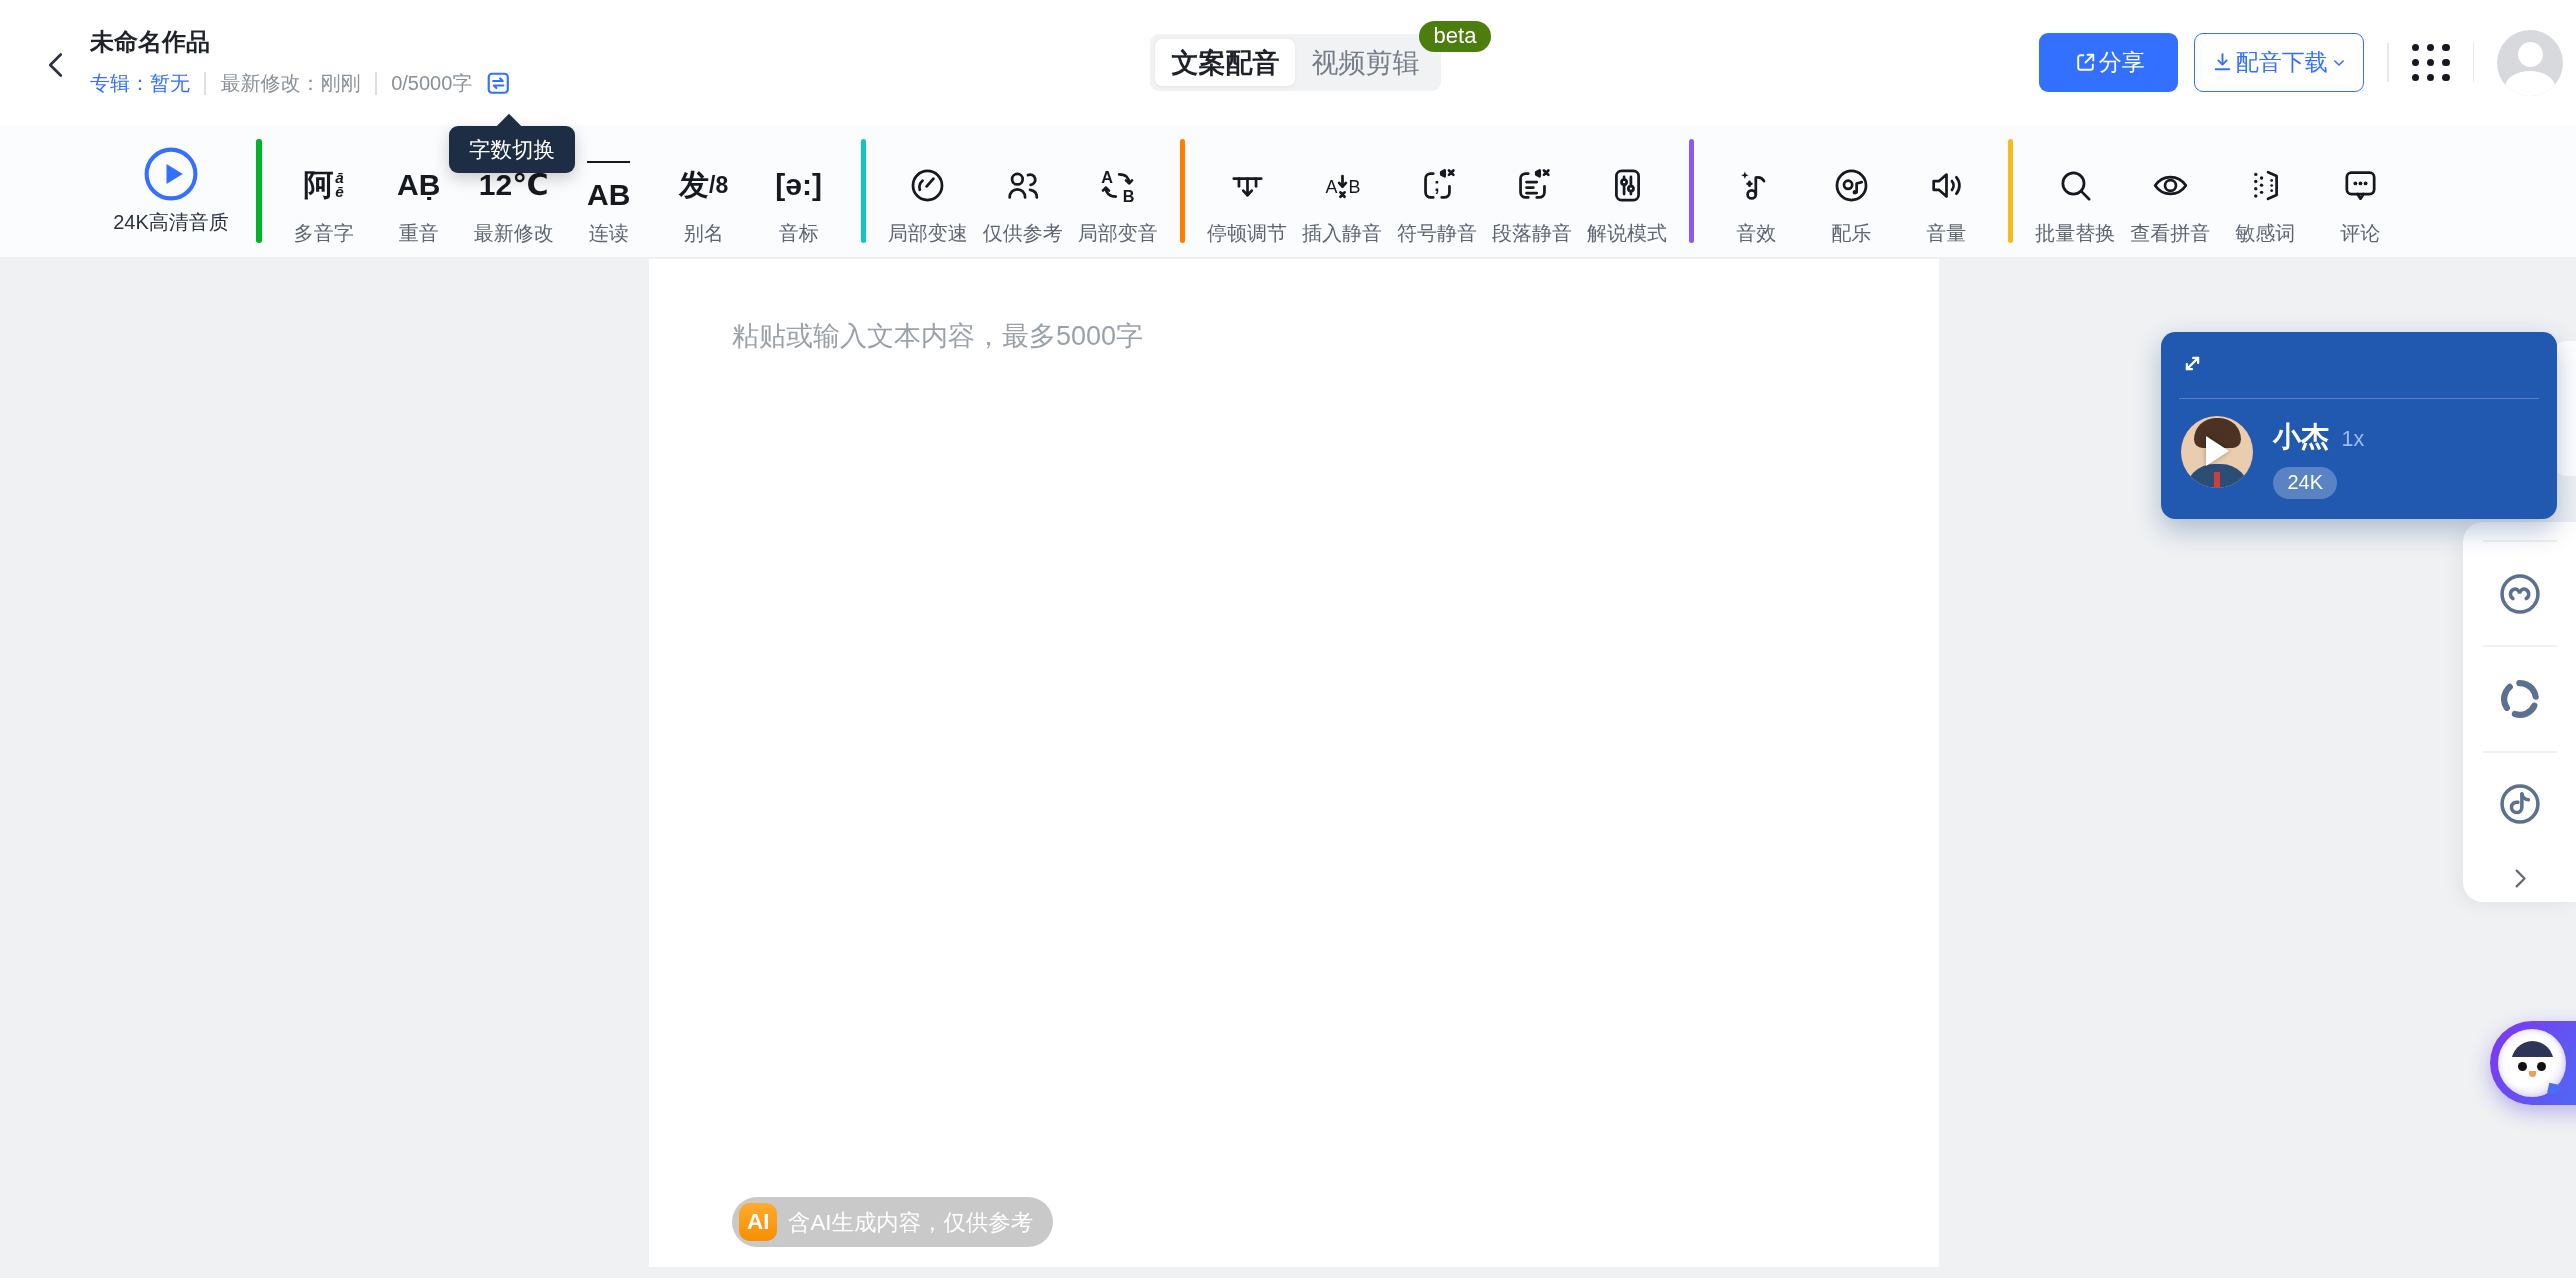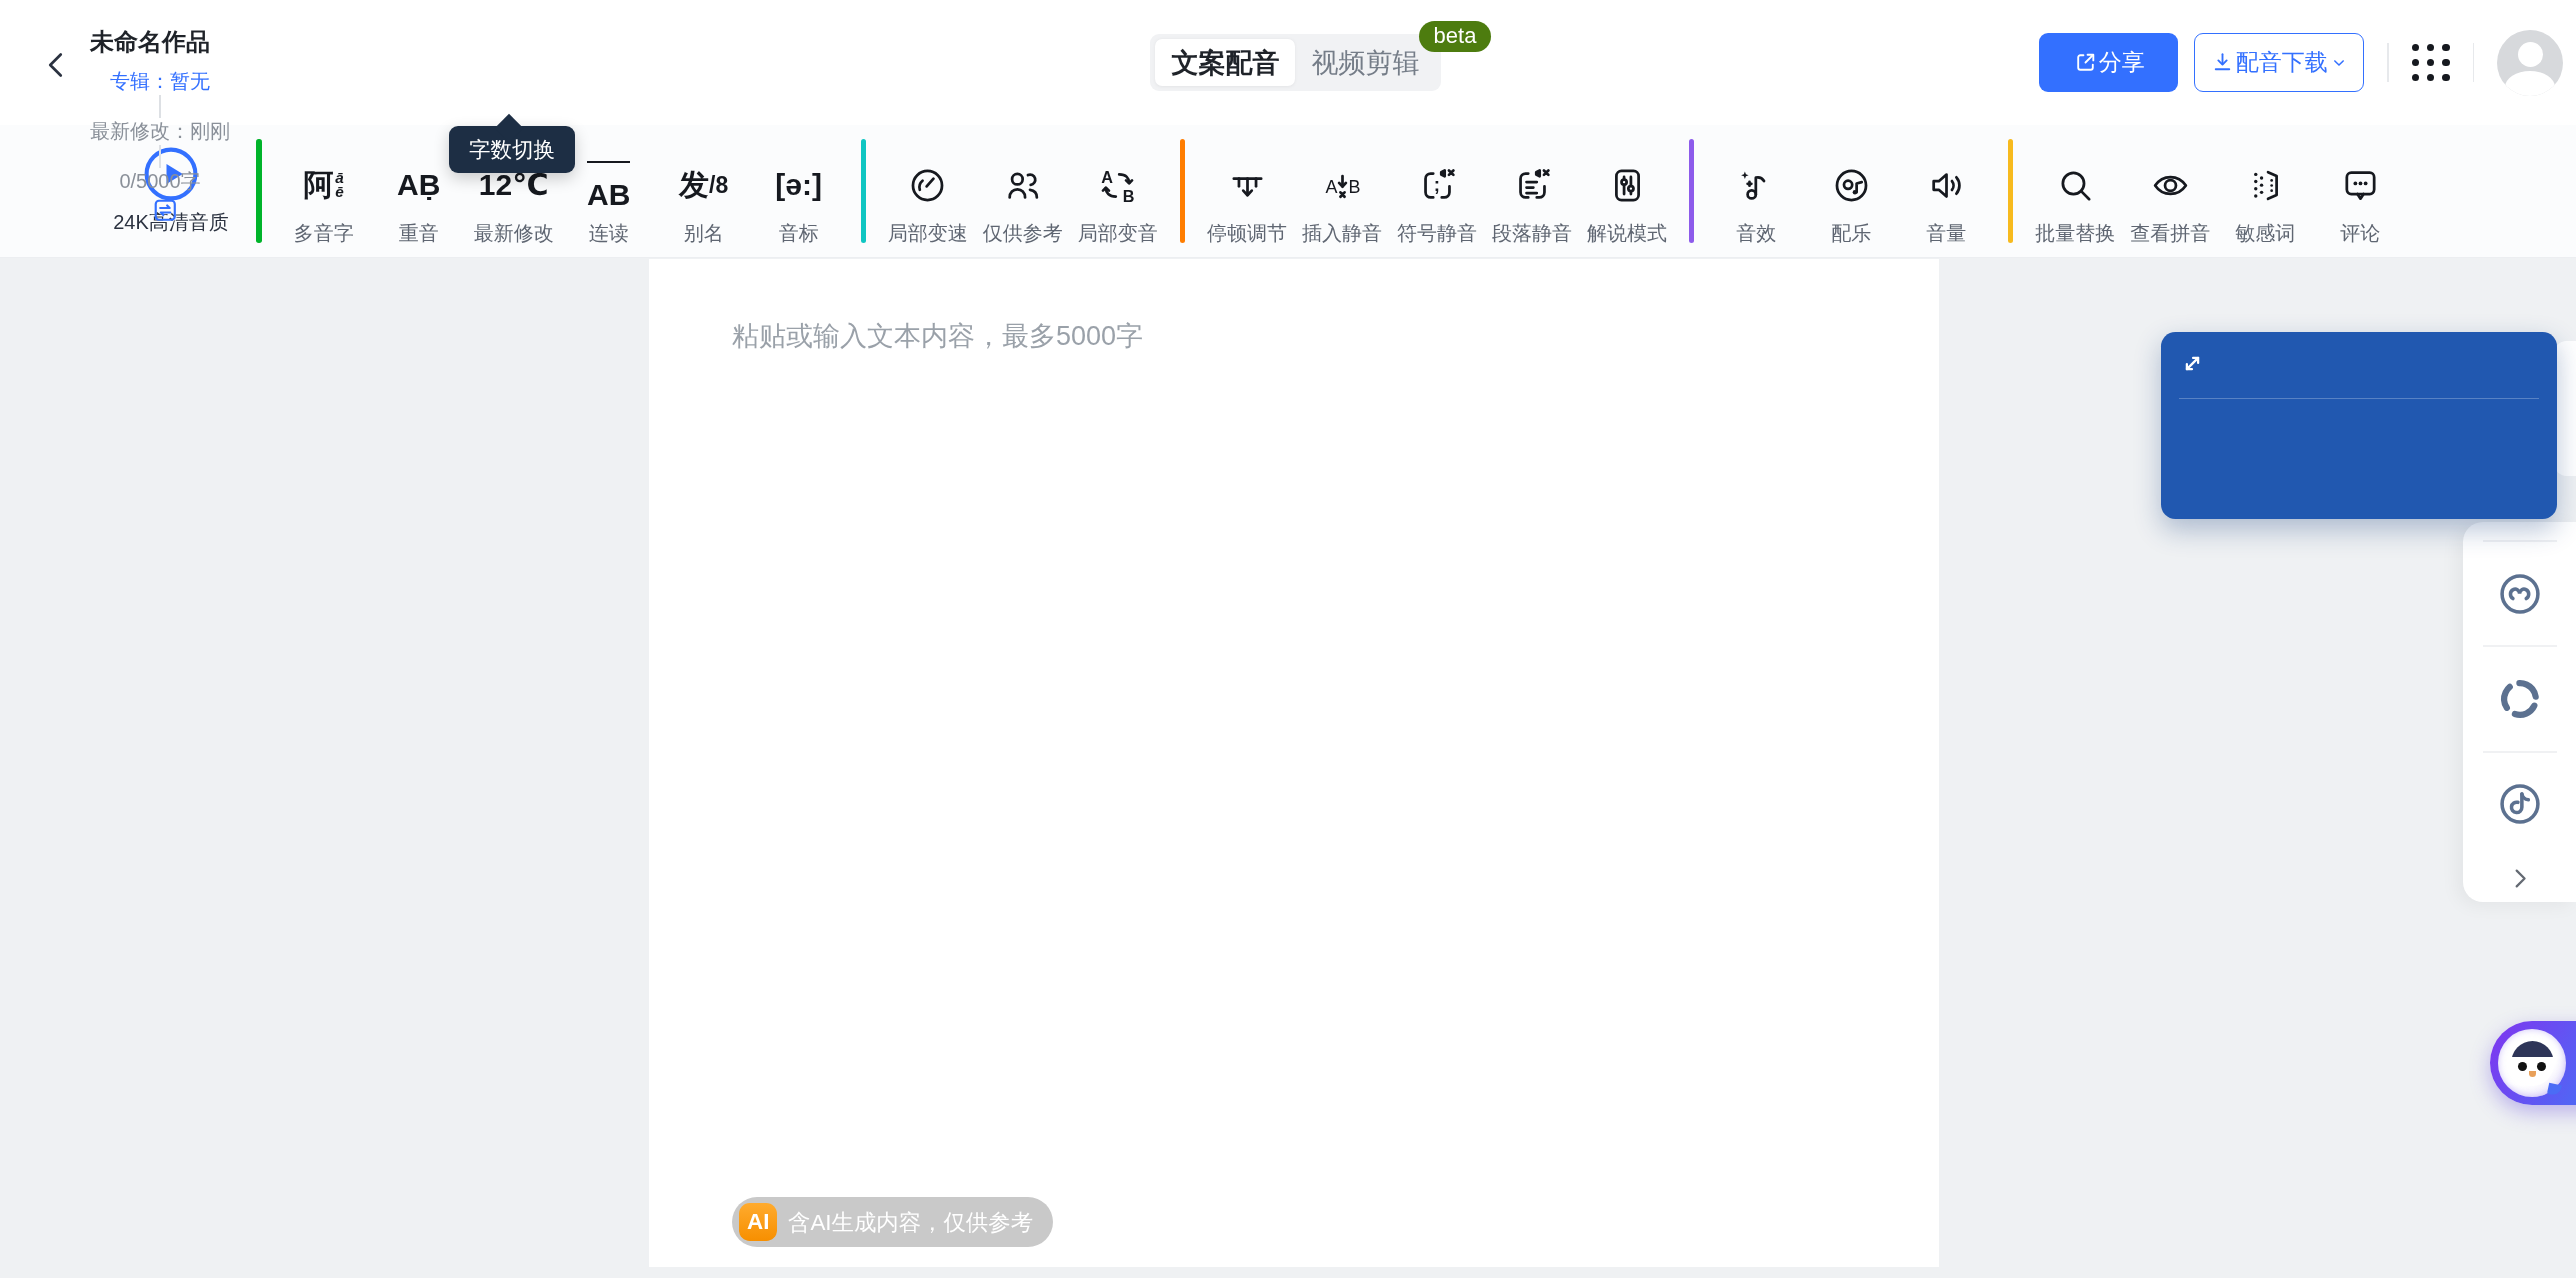--- a/index.html
+++ b/index.html
@@ -5,21 +5,21 @@
   * { margin:0; padding:0; box-sizing:border-box; }
   html,body { width:2576px; height:1279px; overflow:hidden;
     font-family:"Liberation Sans","DejaVu Sans",sans-serif; }
   body { position:relative; background:#eff1f3; color:#1f2329; }
 
   
   .header { position:absolute; left:0; top:0; width:2576px; height:125px; background:#fff; z-index:30; }
   .back-btn { position:absolute; left:39px; top:47px; width:36px; height:36px; cursor:pointer; color:#2b3240; }
   .title-block { position:absolute; left:90px; top:27px; }
   .doc-title { font-size:24px; font-weight:600; color:#1f2329; line-height:30.5px; }
-  .sub-row { display:flex; align-items:center; margin-top:10.8px; font-size:20px; color:#8a9099;flex-direction:column; }
+  .sub-row { display:flex; align-items:center; margin-top:10.8px; font-size:20px; color:#8a9099; }
   .sub-link { color:#3370ff; }
   .sub-sep { width:1.8px; height:23px; background:#dde0e4; margin:0 14.4px; }
   .wc-toggle { margin-left:10.8px; width:30.5px; height:30.5px; color:#3370ff; cursor:pointer; }
 
   
   .seg-wrap { position:absolute; left:1150px; top:34px; }
   .seg { display:flex; align-items:center; background:#f1f2f4; border-radius:9px; padding:5.4px; height:57px; }
   .seg-tab { min-width:135px; height:47px; display:flex; align-items:center; justify-content:center;
     font-size:27px; color:#757d88; border-radius:7.2px; cursor:pointer; padding:0 16px; }
   .seg-tab.active { background:#fff; color:#1f2329; font-weight:600; box-shadow:0 0.9px 3.6px rgba(0,0,0,.06); }
@@ -445,20 +445,35 @@
 
 <div class="voice-card">
   <div class="expand-btn">
     <svg width="27" height="27" viewBox="0 0 24 24" fill="none" stroke="currentColor" stroke-width="2" stroke-linecap="round" stroke-linejoin="round">
         <path d="M7 17L17 7"></path>
         <path d="M7 12.5V17h4.5"></path>
         <path d="M17 11.5V7h-4.5"></path>
       </svg>
   </div>
   <div class="card-divider"></div>
+  <div class="voice-row">
+    <div class="voice-avatar">
+      <span class="hair"></span>
+        <span class="suit"></span>
+        <span class="tie"></span>
+      <span class="play-tri"></span>
+    </div>
+    <div class="voice-meta">
+      <div class="voice-name-row">
+        <span class="voice-name">小杰</span>
+        <span class="voice-speed">1x</span>
+      </div>
+      <span class="voice-quality">24K</span>
+    </div>
+  </div>
 </div>
 
 <div class="side-panel">
   <div class="sp-divider"></div>
   <div id="sp-icons" style="display:flex;flex-direction:column;align-items:center;">
       <div class="sp-icon">
         <svg width="50" height="50" viewBox="0 0 24 24" fill="none" stroke="currentColor" stroke-width="1.7" stroke-linecap="round">
           <circle cx="12" cy="12" r="8.6"></circle>
           <path d="M8.6 14.2c-1.6-1-1.6-3.4.1-4.3 1.4-.8 3 .2 3.1 1.9.1-1.7 1.7-2.7 3.1-1.9 1.7.9 1.7 3.3.1 4.3"></path>
         </svg>

